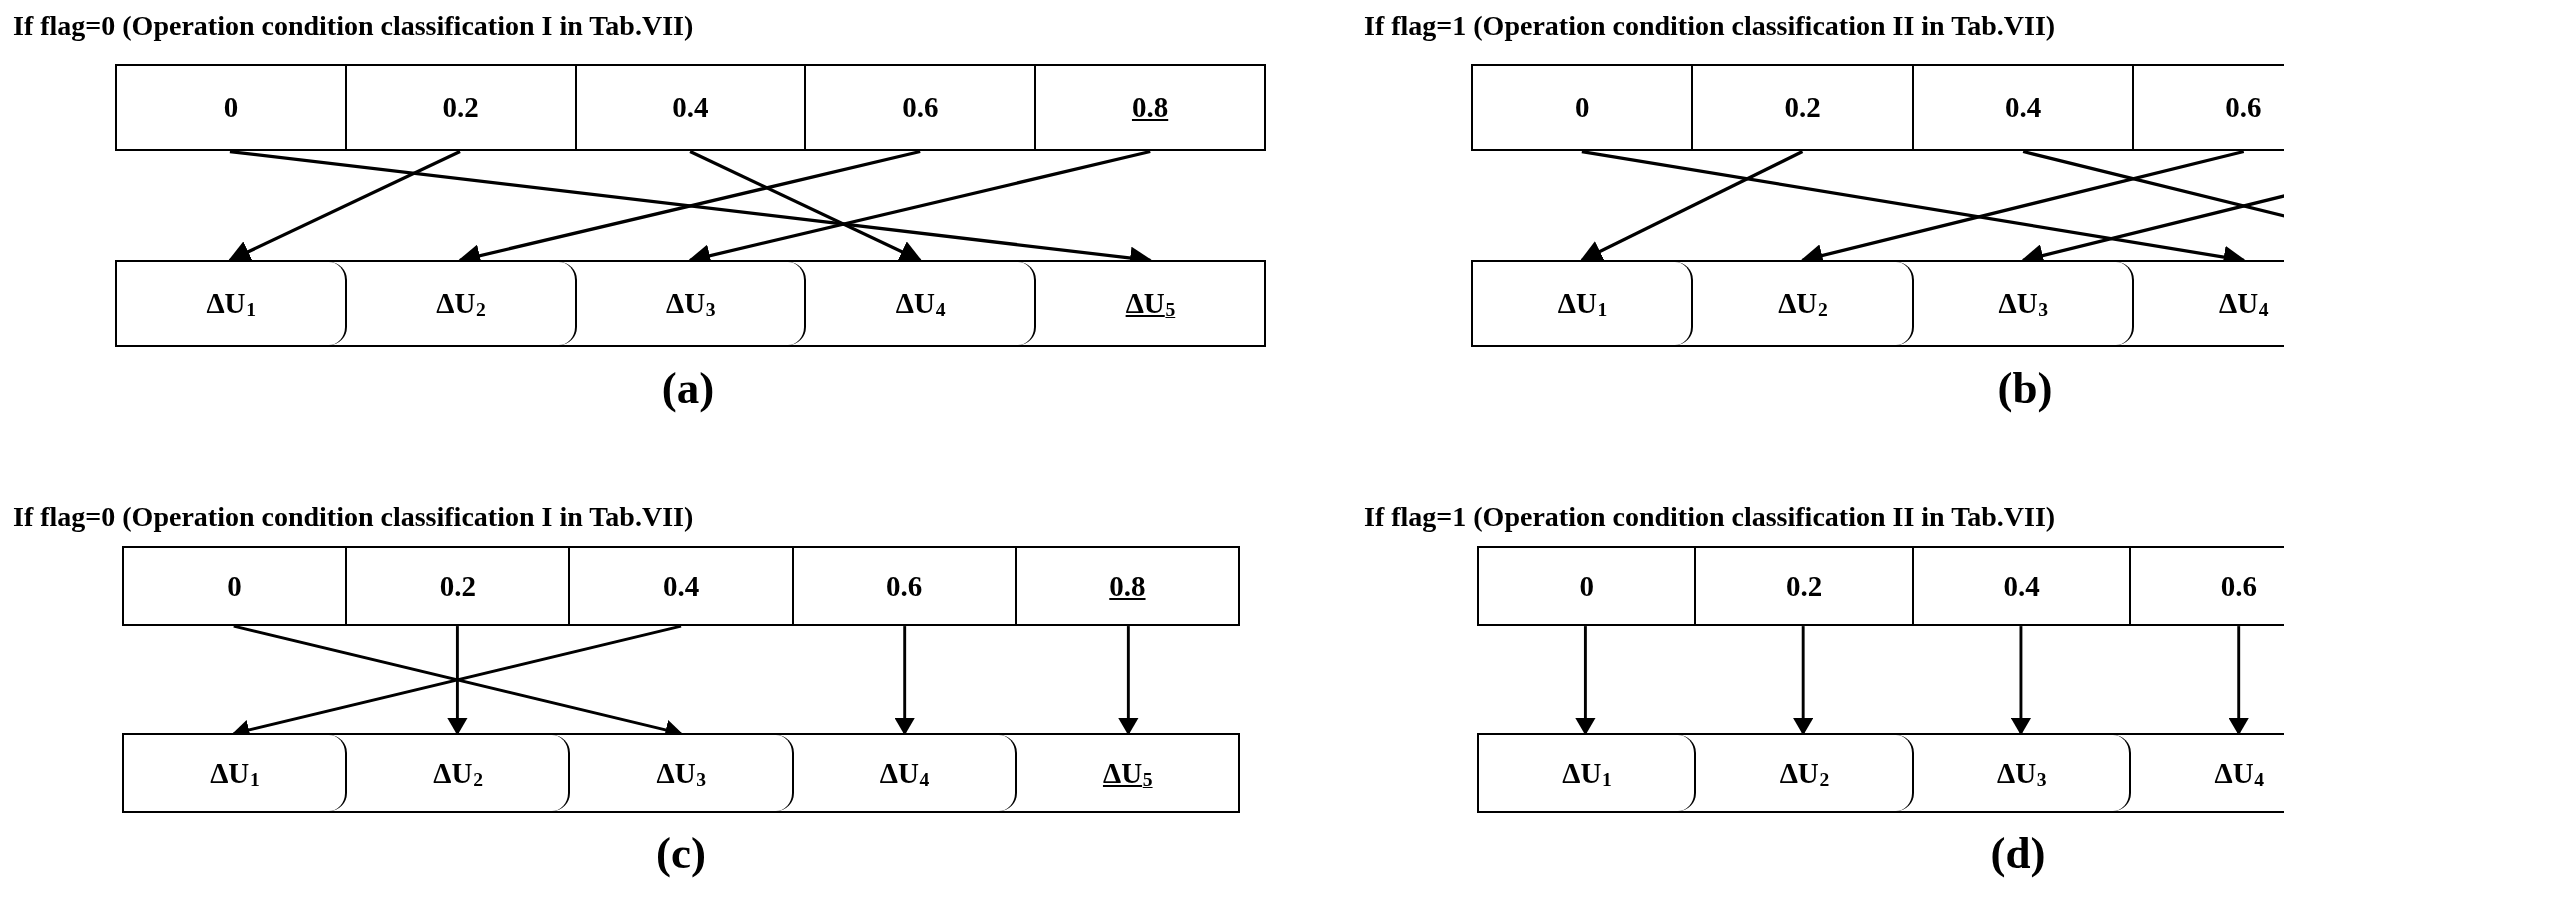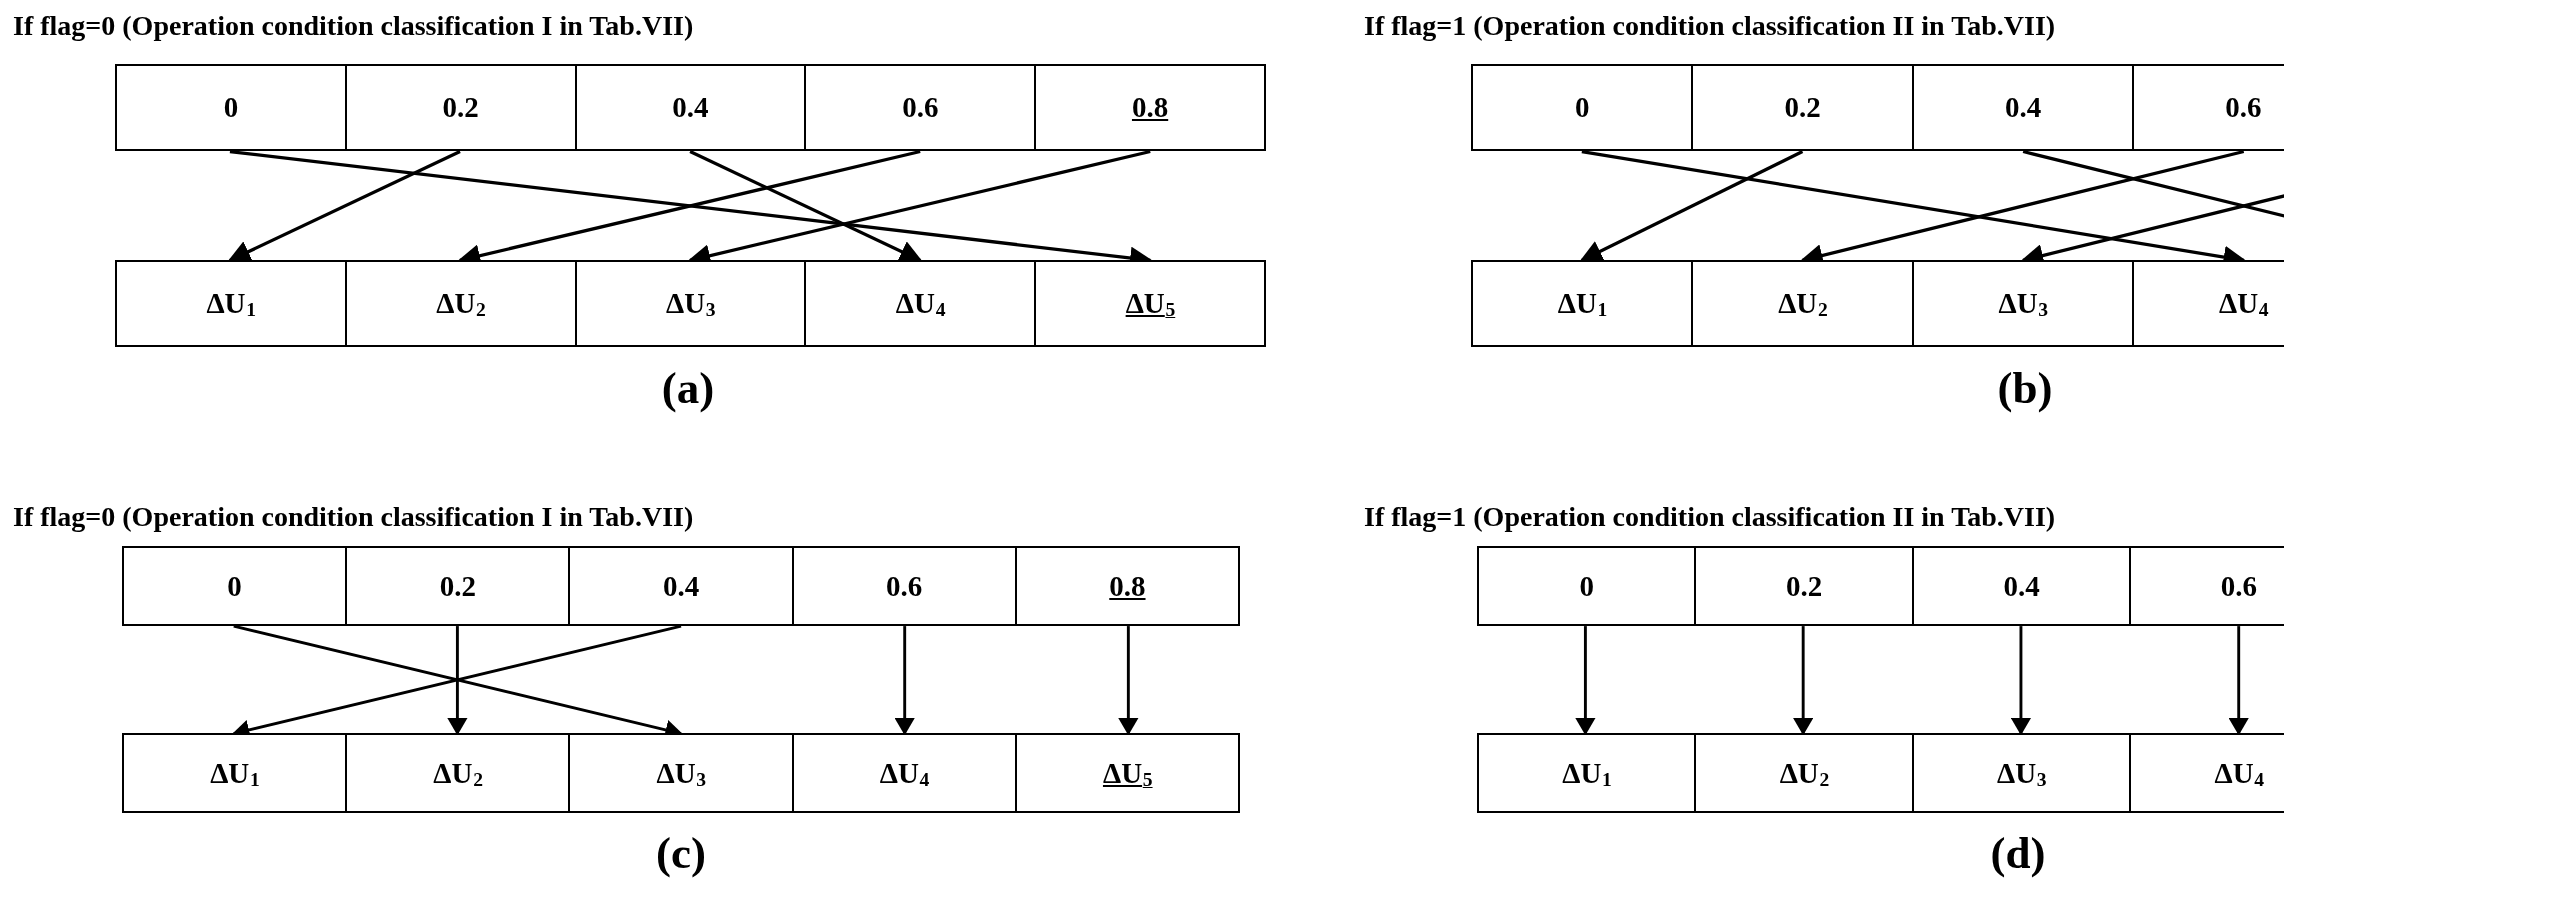--- a/index.html
+++ b/index.html
@@ -30,21 +30,21 @@
     box-sizing:border-box;
     display:flex;
     align-items:center;
     justify-content:center;
     font-family:"Liberation Serif",serif;
     font-weight:bold;
     font-size:29px;
     color:#000;
   }
   .cell:last-child{border-right:none;text-decoration:underline;}
-  .cell.delta{font-size:29px;font-weight:bold;}
+  .cell.delta{font-size:29px;font-weight:bold;border-radius:18px;}
   .cell .sub{font-size:19.6px;vertical-align:sub;line-height:0;position:relative;top:6.5px;left:0.7px;}
 
   .arrows{position:absolute;left:0;top:0;overflow:visible;pointer-events:none;}
 
   .caption{
     position:absolute;
     font-family:"Liberation Serif",serif;
     font-weight:bold;
     font-size:45px;
     line-height:45px;

